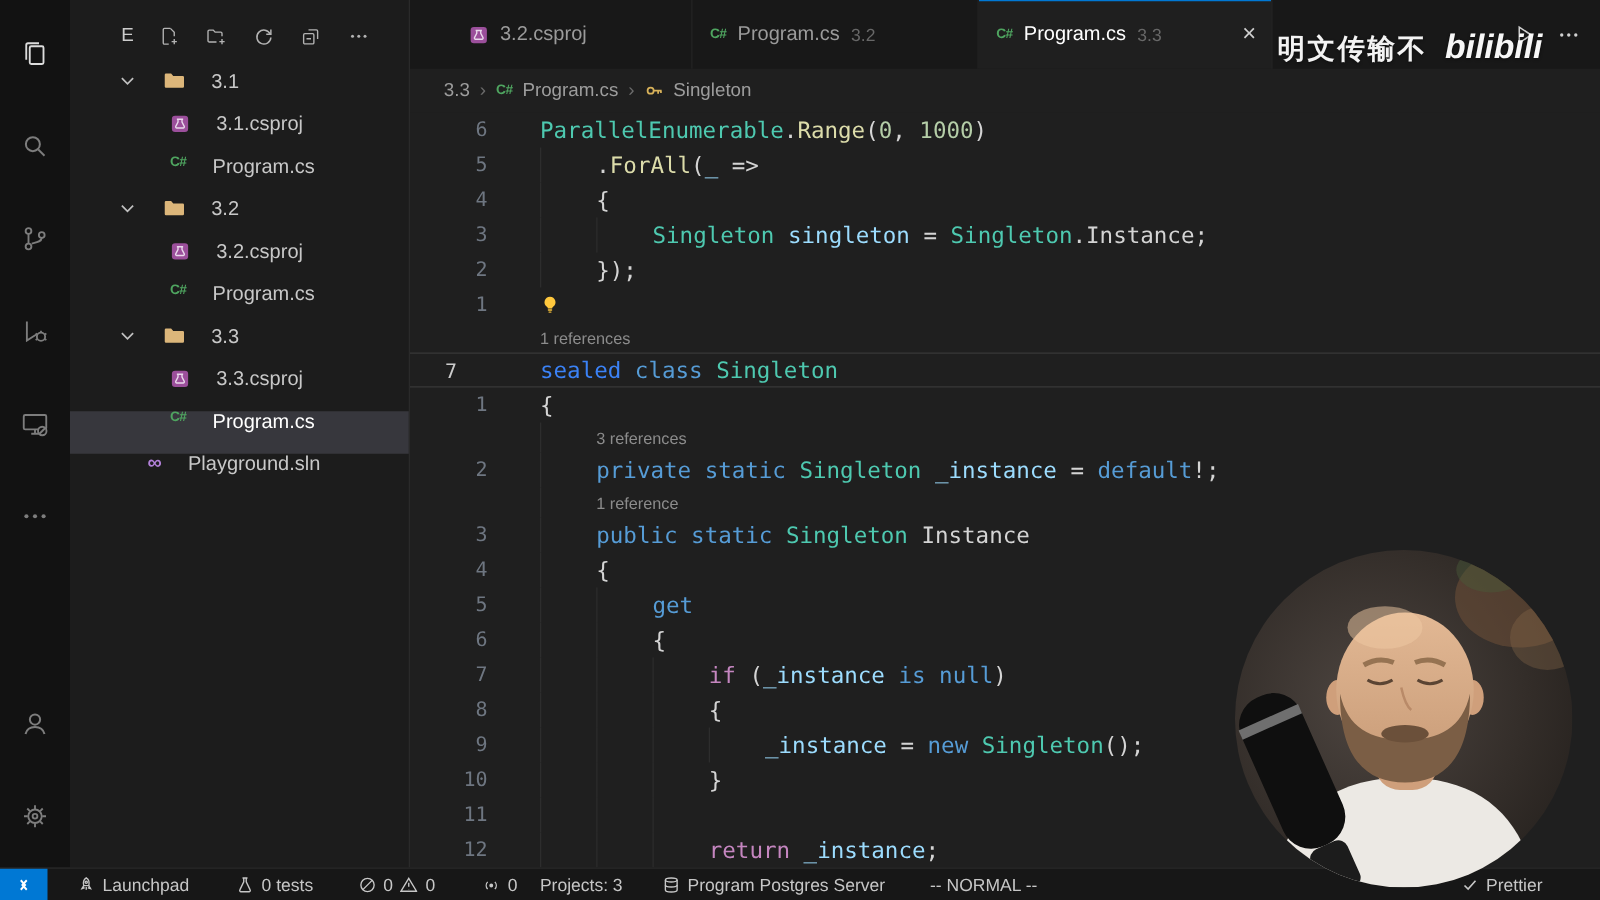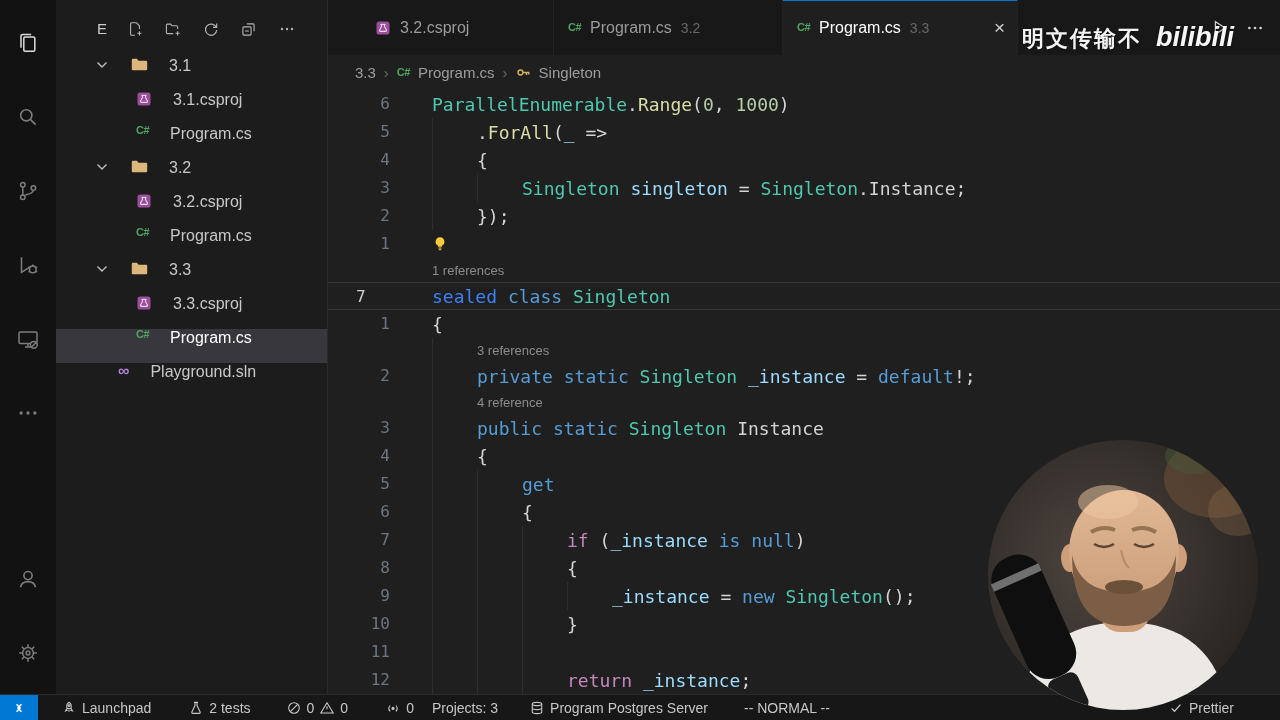--- a/index.html
+++ b/index.html
@@ -447,21 +447,21 @@
       <div class="line lens">
         <span class="gutter"></span>
         <span class="content"><span class="iguide"></span><span class="lens-text">3 references</span></span>
       </div>
       <div class="line">
         <span class="gutter">2</span>
         <span class="content"><span class="iguide"></span><span style="color: rgb(86, 156, 214);">private</span><span style="color: rgb(212, 212, 212);"> </span><span style="color: rgb(86, 156, 214);">static</span><span style="color: rgb(212, 212, 212);"> </span><span style="color: rgb(78, 201, 176);">Singleton</span><span style="color: rgb(212, 212, 212);"> </span><span style="color: rgb(156, 220, 254);">_instance</span><span style="color: rgb(212, 212, 212);"> = </span><span style="color: rgb(86, 156, 214);">default</span><span style="color: rgb(212, 212, 212);">!;</span></span>
       </div>
       <div class="line lens">
         <span class="gutter"></span>
-        <span class="content"><span class="iguide"></span><span class="lens-text">4 reference</span></span>
+        <span class="content"><span class="iguide"></span><span class="lens-text">1 reference</span></span>
       </div>
       <div class="line">
         <span class="gutter">3</span>
         <span class="content"><span class="iguide"></span><span style="color: rgb(86, 156, 214);">public</span><span style="color: rgb(212, 212, 212);"> </span><span style="color: rgb(86, 156, 214);">static</span><span style="color: rgb(212, 212, 212);"> </span><span style="color: rgb(78, 201, 176);">Singleton</span><span style="color: rgb(212, 212, 212);"> </span><span style="color: rgb(212, 212, 212);">Instance</span></span>
       </div>
       <div class="line">
         <span class="gutter">4</span>
         <span class="content"><span class="iguide"></span><span style="color: rgb(212, 212, 212);">{</span></span>
       </div>
       <div class="line">
@@ -507,21 +507,21 @@
     <div class="sitem" style="margin-left:24px">
       <svg width="14" height="14">
           <use href="#s-rocket"></use>
         </svg>
       <span>Launchpad</span>
     </div>
     <div class="sitem" style="margin-left:38px">
       <svg width="14" height="14">
           <use href="#s-beaker"></use>
         </svg>
-      <span>2 tests</span>
+      <span>0 tests</span>
     </div>
     <div class="sitem" style="margin-left:36px">
       <svg width="14" height="14">
           <use href="#s-errcirc"></use>
         </svg>
       <span>0</span>
       <svg width="14" height="14">
           <use href="#s-warntri"></use>
         </svg>
       <span>0</span>

